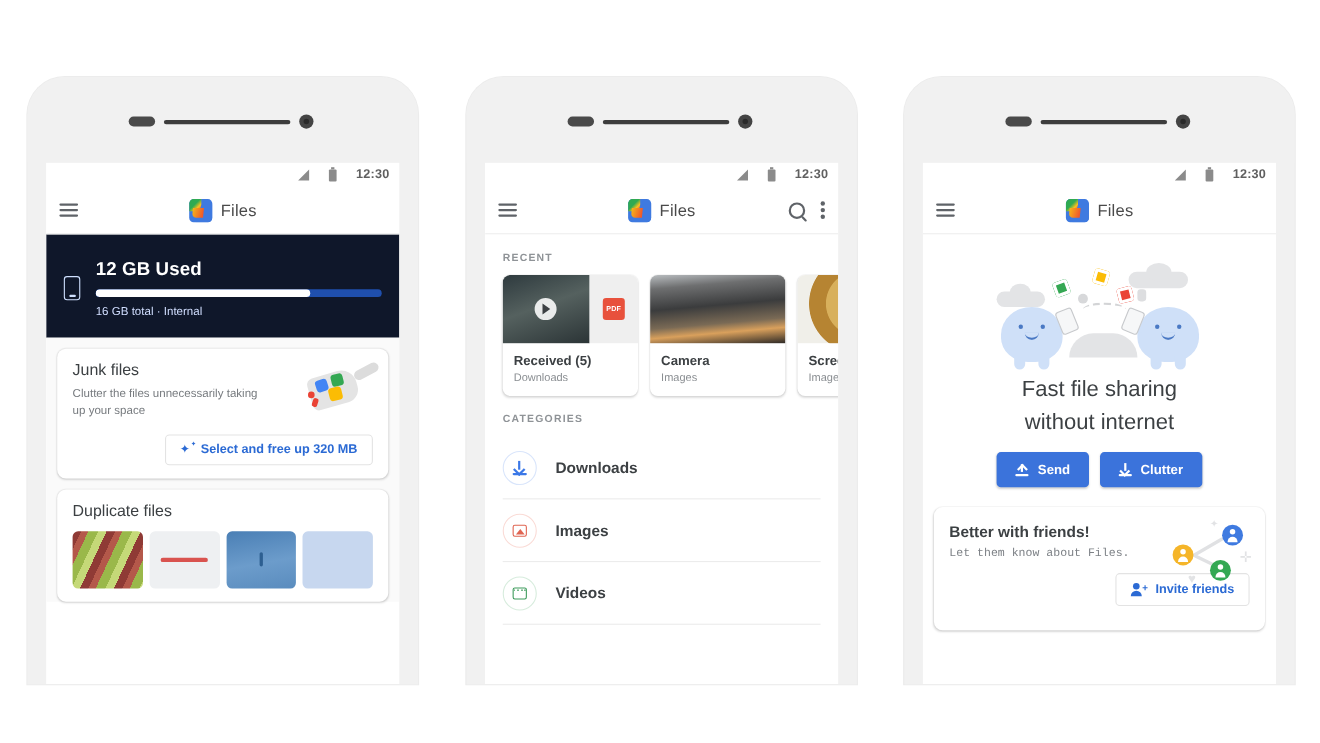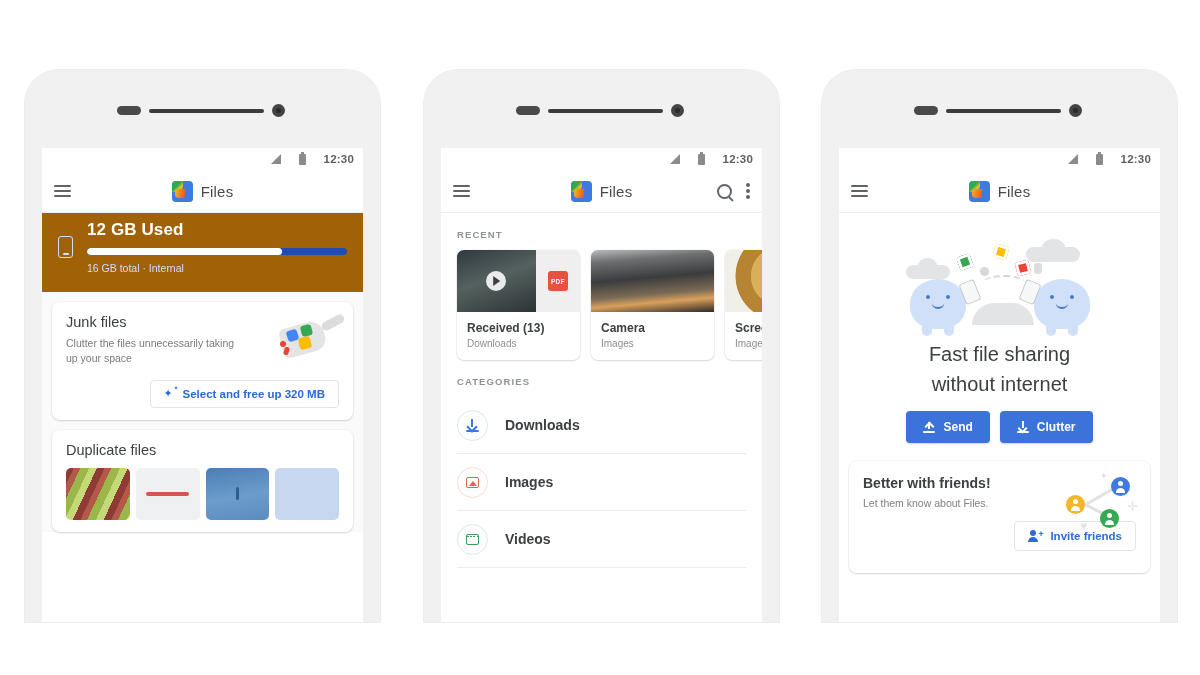--- a/index.html
+++ b/index.html
@@ -132,21 +132,21 @@
   }
   .ico-search::after {
     content:""; position:absolute; right:-4px; bottom:-3px;
     width: 6px; height: 2px; background: #5f6368; border-radius:2px;
     transform: rotate(45deg);
   }
   .ico-more { width: 4px; display:flex; flex-direction:column; gap:2px; cursor:pointer; }
   .ico-more i { width:4px; height:4px; border-radius:50%; background:#5f6368; display:block; }
 
   
-  .storage-panel { background: #a16207; padding: 7px 16px 16px 16px; }
+  .storage-panel { background: #0f172a; padding: 22px 16px 16px 16px; }
   .storage-row { display: flex; align-items: flex-start; gap: 14px; margin-bottom: 14px; }
   .storage-row:last-child { margin-bottom: 2px; }
   .dev-icon {
     width: 15px; height: 22px; border: 1.6px solid #cfe0ff; border-radius: 3px;
     margin-top: 16px; flex: none; position: relative;
   }
   .dev-icon.phone-ico::after {
     content:""; position:absolute; left:4px; bottom:2px; width:6px; height:1.6px;
     background:#cfe0ff; border-radius:1px;
   }
@@ -358,21 +358,21 @@
 
   .friends-card {
     margin: 0 10px;
     background:#fff; border-radius: 8px;
     box-shadow: 0 1px 2px rgba(0,0,0,.14), 0 0 0 1px rgba(0,0,0,.03);
     padding: 14px 14px 14px 14px;
     position: relative;
     min-height: 112px;
   }
   .fc-title { font-size: 14px; color:#3c4043; font-weight: 700; }
-  .fc-sub { font-size: 10.5px; color:#7d8186; margin-top: 6px; }
+  .fc-sub { font-size: 10.5px; color:#7d8186; margin-top: 6px; font-family: Liberation Mono, monospace; }
   .fc-illo { position:absolute; right: 16px; top: 12px; width: 70px; height: 58px; }
   .av { position:absolute; width: 19px; height: 19px; border-radius: 50%; display:flex;align-items:center;justify-content:center; }
   .av::before { content:""; width:5px;height:5px;border-radius:50%;background:#fff; position:absolute; top:4px; }
   .av::after { content:""; width:9px;height:5px;border-radius:5px 5px 0 0;background:#fff; position:absolute; bottom:3.5px; }
   .av-y { background:#f5b529; left: 2px; top: 22px; }
   .av-b { background:#3f7ae0; right: 4px; top: 4px; }
   .av-g { background:#34a853; left: 36px; top: 36px; }
   .ln { position:absolute; background:#e0e1e3; height: 3px; border-radius:2px; }
   .ln1 { left: 18px; top: 23px; width: 32px; transform: rotate(-30deg); }
   .ln2 { left: 20px; top: 36px; width: 26px; transform: rotate(26deg); }
@@ -519,21 +519,21 @@
           <div class="recent-card">
             <div class="rc-thumb">
               <div class="rc-split-l">
                   <div class="rc-play"></div>
                 </div>
               <div class="rc-split-r">
                 <div class="pdf-chip">PDF</div>
               </div>
             </div>
             <div class="rc-meta">
-              <div class="rc-name">Received (13)</div>
+              <div class="rc-name">Received (5)</div>
               <div class="rc-sub">Downloads</div>
             </div>
           </div>
 
           <div class="recent-card">
             <div class="rc-thumb">
               <div class="rc-sunset"></div>
             </div>
             <div class="rc-meta">
               <div class="rc-name">Camera</div>

